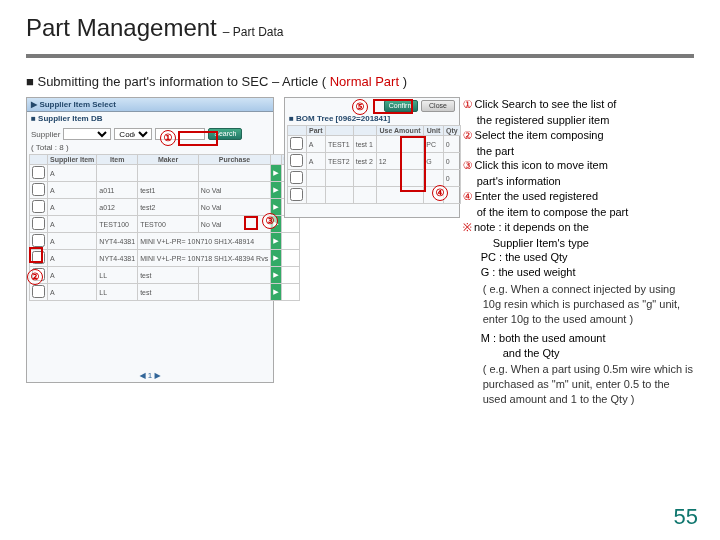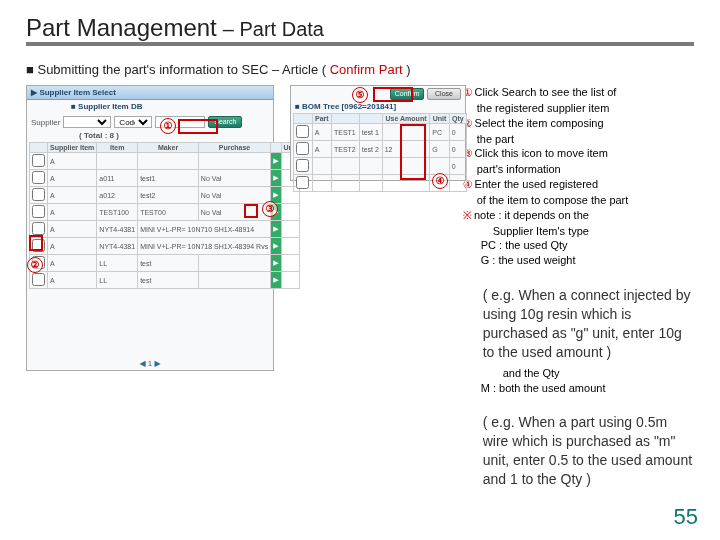--- a/index.html
+++ b/index.html
@@ -1,20 +1,20 @@
 <!DOCTYPE html>
 <html><head>
 <meta charset="utf-8">
 <style>
   * { box-sizing: border-box; margin: 0; padding: 0; }
   body { font-family: Arial, sans-serif; background: #fff; width: 720px; height: 540px; position: relative; overflow: hidden; }
   .slide { padding: 14px 26px; position: relative; height: 100%; }
-  .title-row { display: flex; align-items: baseline; gap: 6px; margin-bottom: 0; }
+  .title-row { display: flex; align-items: baseline; gap: 6px; margin-bottom: 12px; }
   .title-main { font-size: 24px; font-weight: 400; color: #222; }
-  .title-sub { font-size: 20px; color: #222; }
+  .title-sub { font-size: 12px; color: #222; }
   .title-rule { height: 4px; background: #7a7a7a; margin-bottom: 16px; }
   .context { font-size: 13px; color: #222; margin-bottom: 8px; }
   .context .normal { color: #c00; }
 
   .content-row { display: flex; gap: 8px; align-items: flex-start; }
   .shot-area { position: relative; width: 430px; height: 290px; }
   .shot { position: absolute; border: 1px solid #aaa; background: #f7f9fb; font-size: 8px; color: #555; }
   .shot .bar { background: linear-gradient(#cfe3f5,#aac9e8); height: 14px; border-bottom: 1px solid #89a; display:flex; align-items:center; padding:0 4px; font-weight: bold; color: #24486b; }
   .shot .filters { padding: 3px 4px; display:flex; gap:3px; align-items:center; }
   .shot select, .shot input[type=text] { font-size: 8px; height: 12px; border: 1px solid #aaa; background:#fff; }
@@ -30,53 +30,53 @@
   .dlg-btn.close { background:linear-gradient(#eee,#ccc); border:1px solid #999; color:#333; }
 
   .callout { position:absolute; width:16px; height:16px; border:1px solid #c00; border-radius:50%; color:#c00; font-size:10px; line-height:14px; text-align:center; font-weight:bold; background: rgba(255,255,255,0.6); }
   .redbox { position:absolute; border:2px solid #c00; pointer-events:none; }
 
   .instructions { width: 232px; font-size: 11px; line-height: 1.35; }
   .instructions .step { display:flex; gap:2px; margin-bottom: 1px; }
   .instructions .num { color:#c00; flex-shrink:0; }
   .instructions .indent { padding-left: 14px; }
   .instructions .note-mark { color:#c00; }
-  .instructions .eg { font-size: 14px; color:#333; padding-left: 20px; margin: 18px 0 4px; }
+  .instructions .eg { font-size: 11px; color:#333; padding-left: 20px; margin: 2px 0 4px; }
   .instructions .sub { padding-left: 18px; }
 
   .pagenum { position:absolute; bottom:10px; right:22px; font-size:22px; color:#0f766e; }
 </style>
 </head>
 <body>
 
 <div class="slide">
   <div class="title-row">
     <span class="title-main">Part Management</span>
     <span class="title-sub">– Part Data</span>
   </div>
   <div class="title-rule"></div>
 
   <div class="context">
-    <span>■ Submitting the part's information to SEC – Article ( </span><span class="normal">Confirm Part</span><span> )</span>
+    <span>■ Submitting the part's information to SEC – Article ( </span><span class="normal">Normal Part</span><span> )</span>
   </div>
 
   <div class="content-row">
     <div class="shot-area">
 
       <div class="shot" style="left:0; top:0; width:248px; height:286px;">
         <div class="bar">▶ Supplier Item Select</div>
-        <div style="padding:2px 4px; font-weight:bold; color:#24486b;margin-left:40px;">■ Supplier Item DB</div>
+        <div style="padding:2px 4px; font-weight:bold; color:#24486b;">■ Supplier Item DB</div>
         <div class="filters">
           <span>Supplier</span>
           <select style="width:48px;"></select>
           <select style="width:38px;"><option>Code</option></select>
           <input type="text" style="width: 50px;">
           <div class="btn-search">Search</div>
         </div>
-        <div style="padding:0 4px; font-weight:bold;margin-left:48px;">( Total : 8 )</div>
+        <div style="padding:0 4px; font-weight:normal;">( Total : 8 )</div>
         <table class="tbl" style="margin:2px 2px 0;">
           <tbody>
               <tr>
                 <th></th>
                 <th>Supplier Item</th>
                 <th>Item</th>
                 <th>Maker</th>
                 <th>Purchase</th>
                 <th></th>
                 <th>Unit</th>
@@ -149,21 +149,21 @@
                 <td>test</td>
                 <td></td>
                 <td class="arrow-cell">▶</td>
                 <td></td>
               </tr>
         </tbody>
           </table>
         <div class="pager">◀  1  ▶</div>
       </div>
 
-      <div class="shot" style="left:264px; top:0; width:176px; height:96px;">
+      <div class="shot" style="left:258px; top:0; width:176px; height:121px;">
         <div class="dlg-btns">
           <div class="dlg-btn confirm">Confirm</div>
           <div class="dlg-btn close">Close</div>
         </div>
         <div style="padding:0 4px; font-weight:bold; color:#24486b;">■ BOM Tree [0962=201841]</div>
         <table class="tbl" style="margin:2px;">
           <tbody>
               <tr>
                 <th></th>
                 <th>Part</th>
@@ -248,20 +248,20 @@
         </div>
       <div class="indent">of the item to compose the part</div>
       <div class="step">
           <span class="num note-mark">※</span>
           <span>note : it depends on the</span>
         </div>
       <div class="indent" style="padding-left:30px;">Supplier Item's type</div>
       <div class="sub">PC : the used Qty</div>
       <div class="sub">G : the used weight</div>
       <div class="eg">( e.g. When a connect injected by using 10g resin which is purchased as "g" unit, enter 10g to the used amount )</div>
+      <div class="sub">M : both the used amount</div>
       <div class="sub" style="padding-left:40px;">and the Qty</div>
-      <div class="sub">M : both the used amount</div>
       <div class="eg">( e.g. When a part using 0.5m wire which is purchased as "m" unit, enter 0.5 to the used amount and 1 to the Qty )</div>
     </div>
   </div>
 
   <div class="pagenum">55</div>
 </div>
 
 </body></html>

